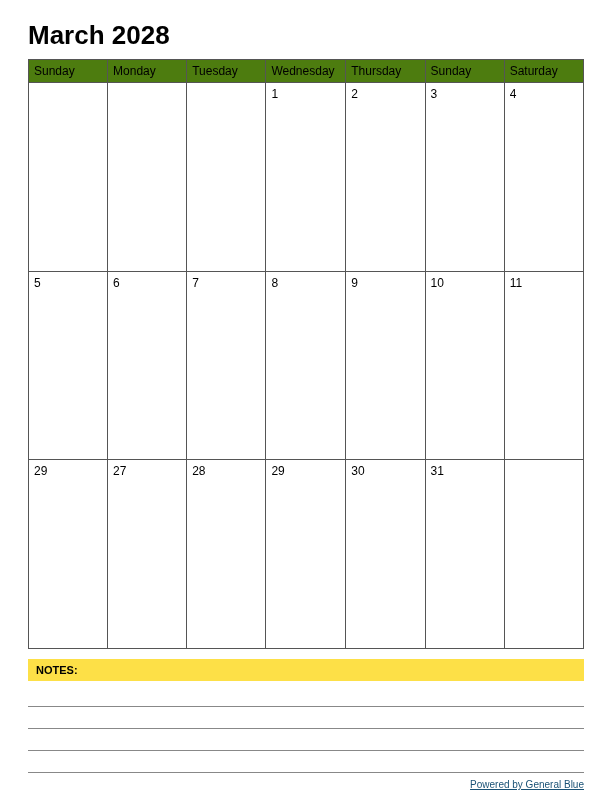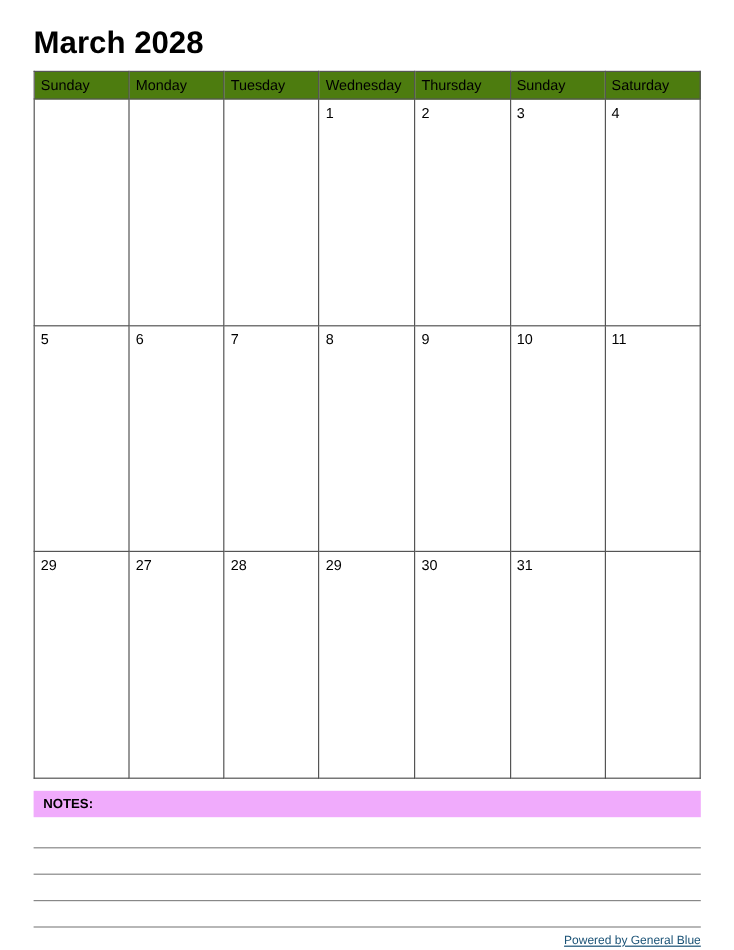--- a/index.html
+++ b/index.html
@@ -60,21 +60,21 @@
 
     .calendar-table td.empty {
       background: #fff;
     }
 
     .notes-section {
       margin-top: 10px;
     }
 
     .notes-label {
-      background: #f0abfc;
+      background: #fde047;
       padding: 5px 8px;
       font-size: 11px;
       font-weight: bold;
       border: none;
       display: block;
       width: 100%;
     }
 
     .notes-lines {
       margin-top: 4px;

